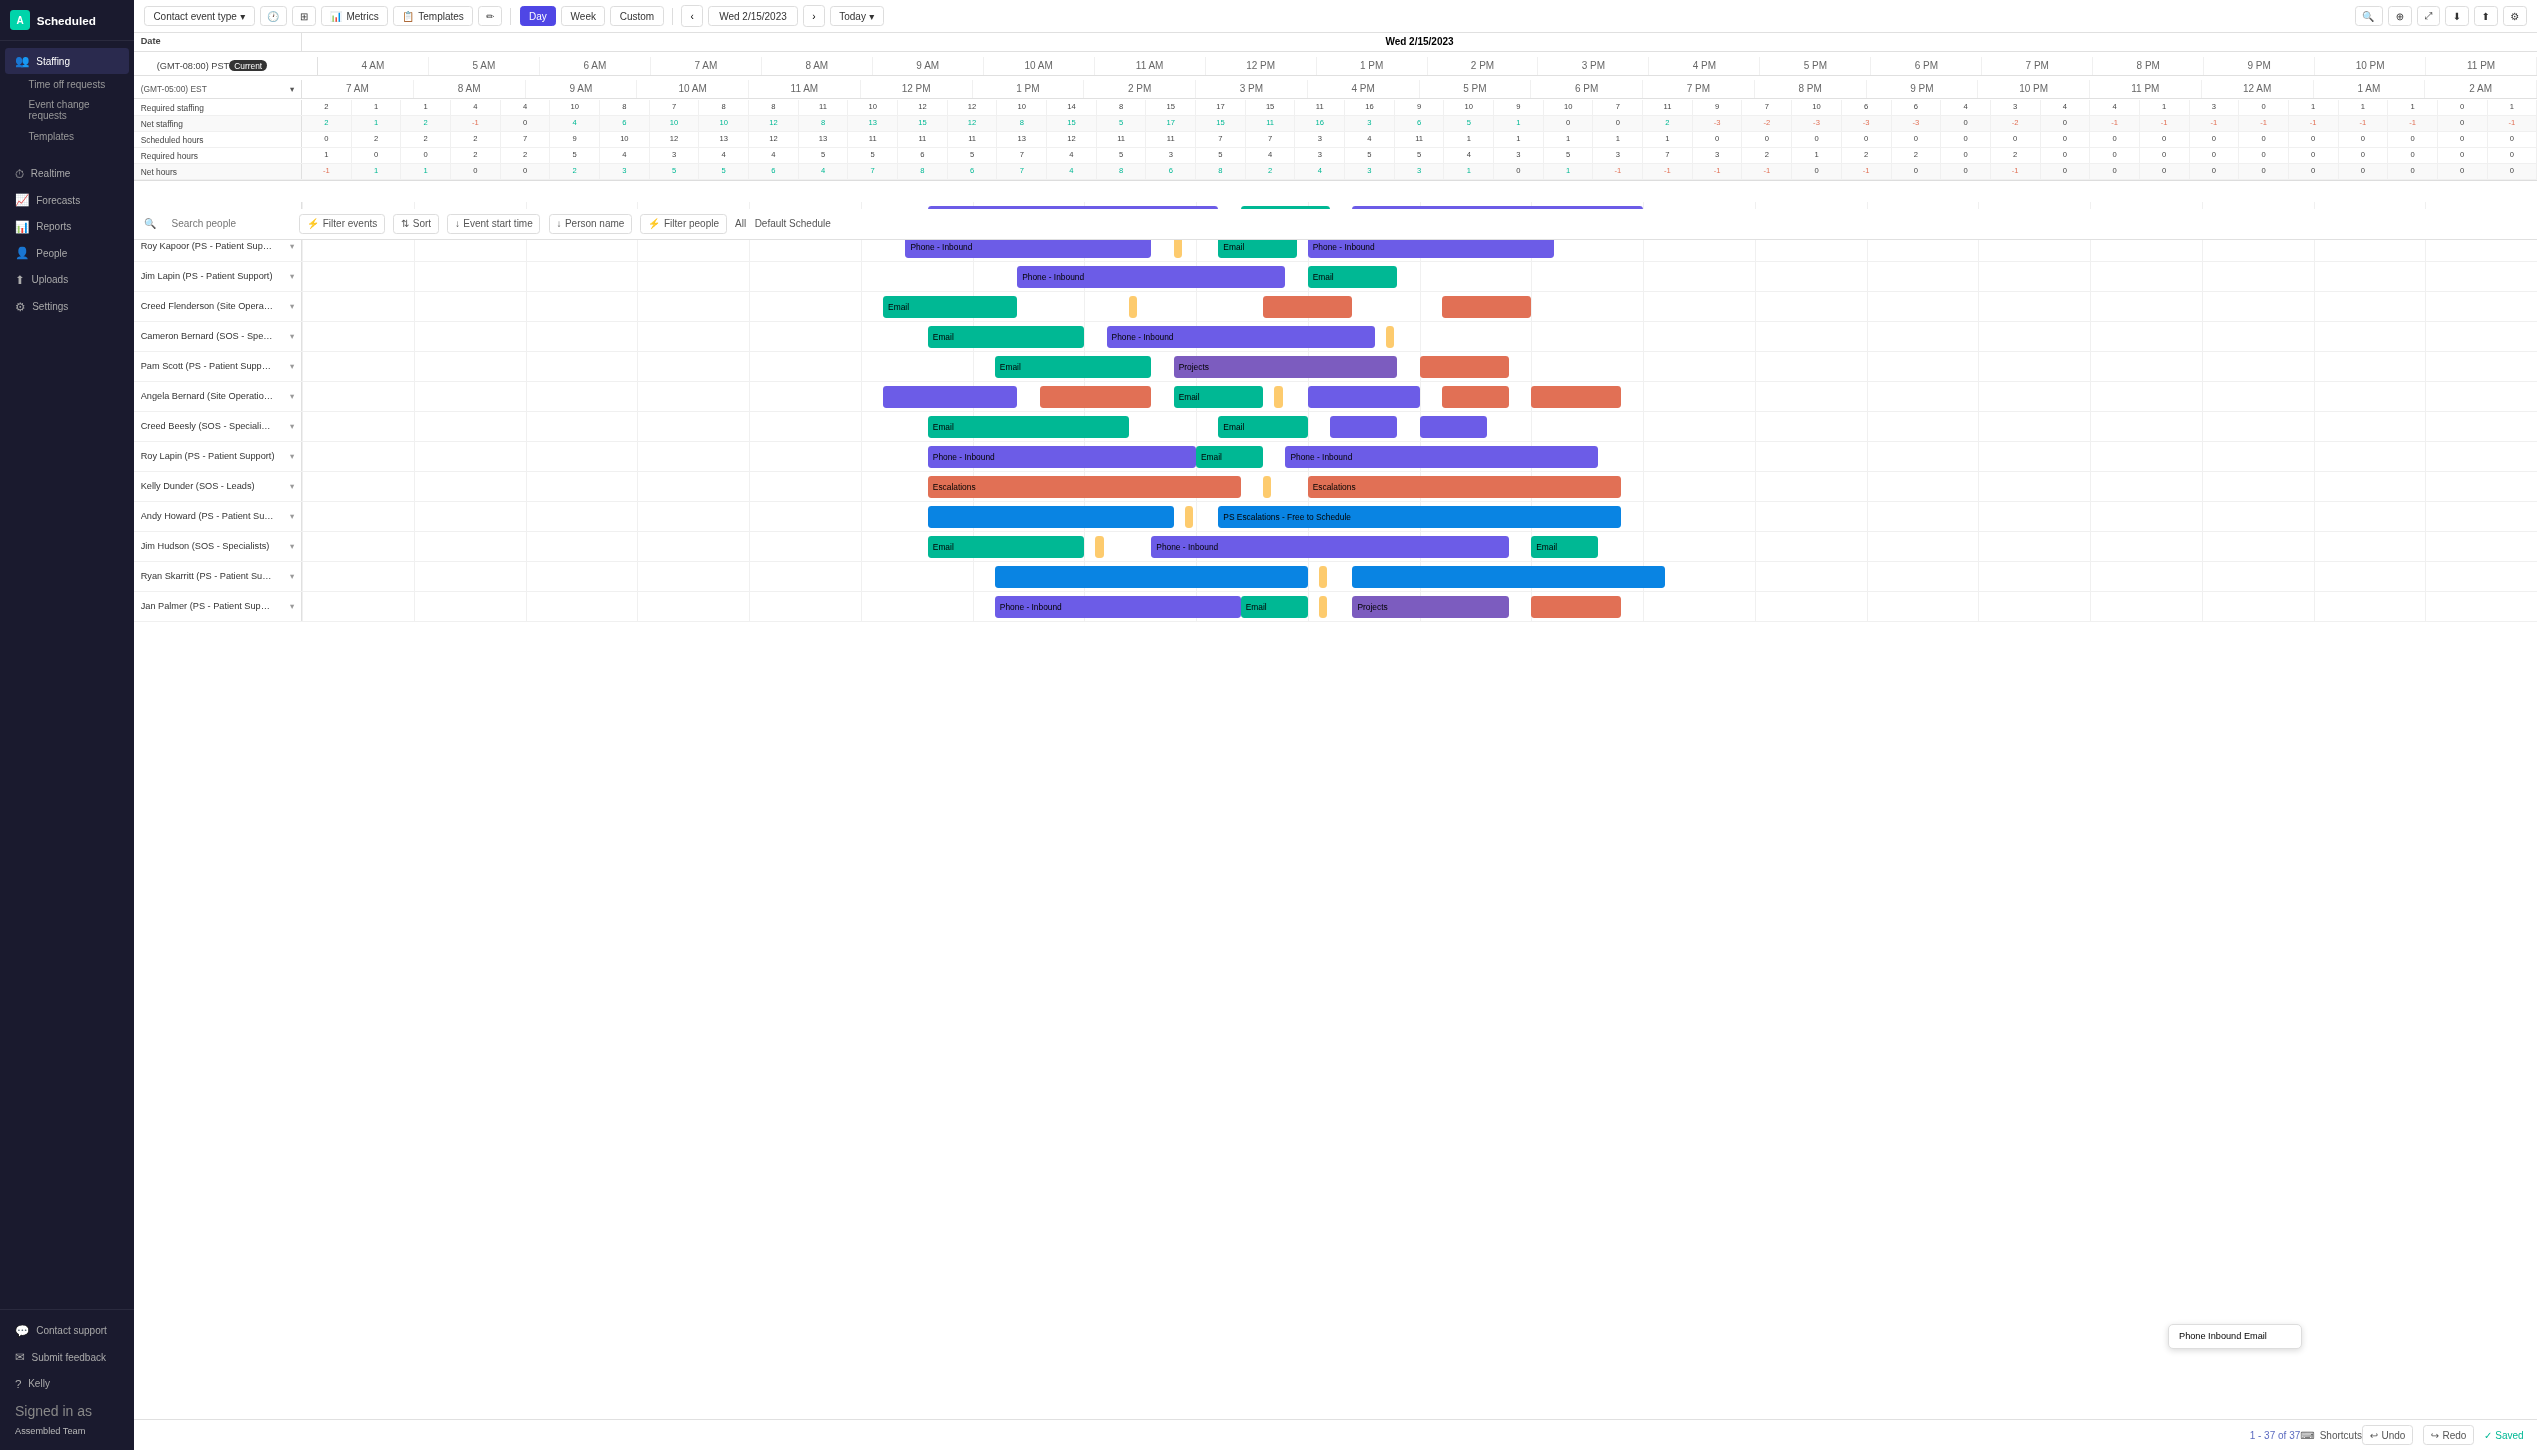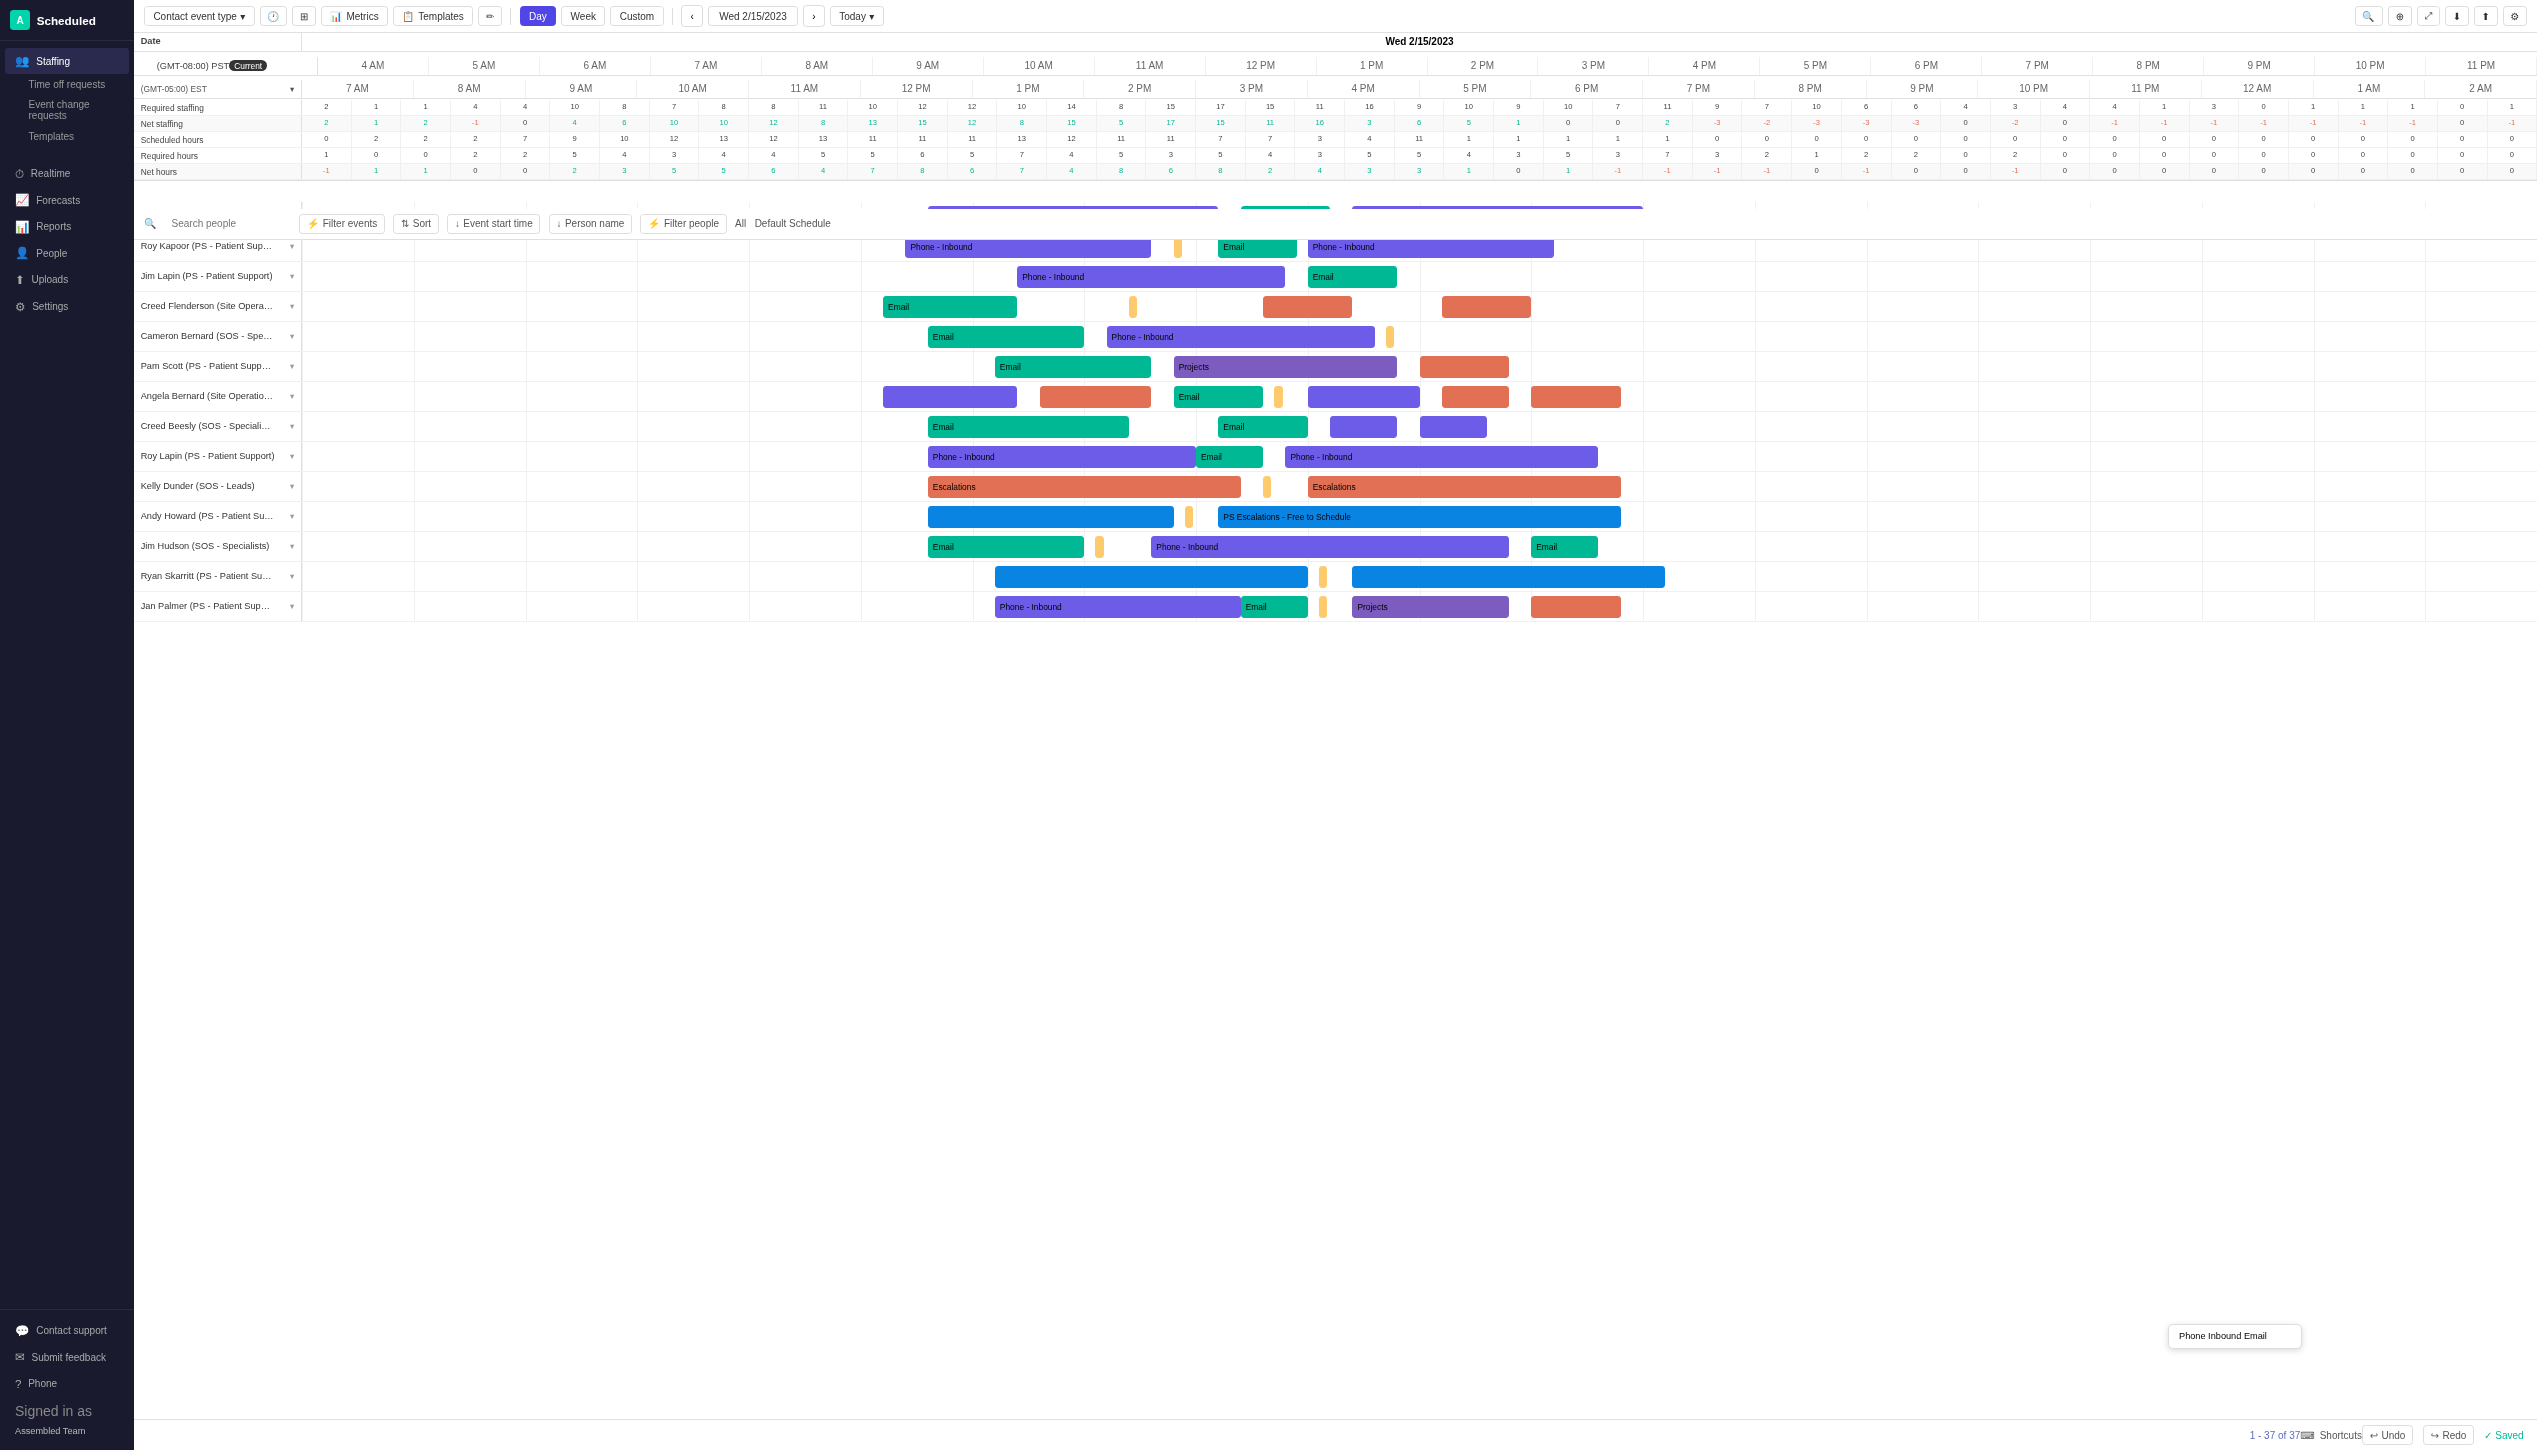--- a/index.html
+++ b/index.html
@@ -375,21 +375,21 @@
     <div class="sidebar-item">
       <span class="icon" style="color:#00d4aa">💬</span>
       <span>Contact support</span>
     </div>
     <div class="sidebar-item">
       <span class="icon">✉</span>
       <span>Submit feedback</span>
     </div>
     <div class="sidebar-item">
       <span class="icon">?</span>
-      <span>Phone</span>
+      <span>Kelly</span>
     </div>
     <div class="sidebar-item" style="flex-direction:column; align-items:flex-start; padding: 6.7px 10px;">
       <span style="font-size:14px; color:#888">Signed in as</span>
       <span style="color:#bbb; font-size:9.2px">Assembled Team</span>
     </div>
   </div>
 </div>
 
 <div id="main">
 

